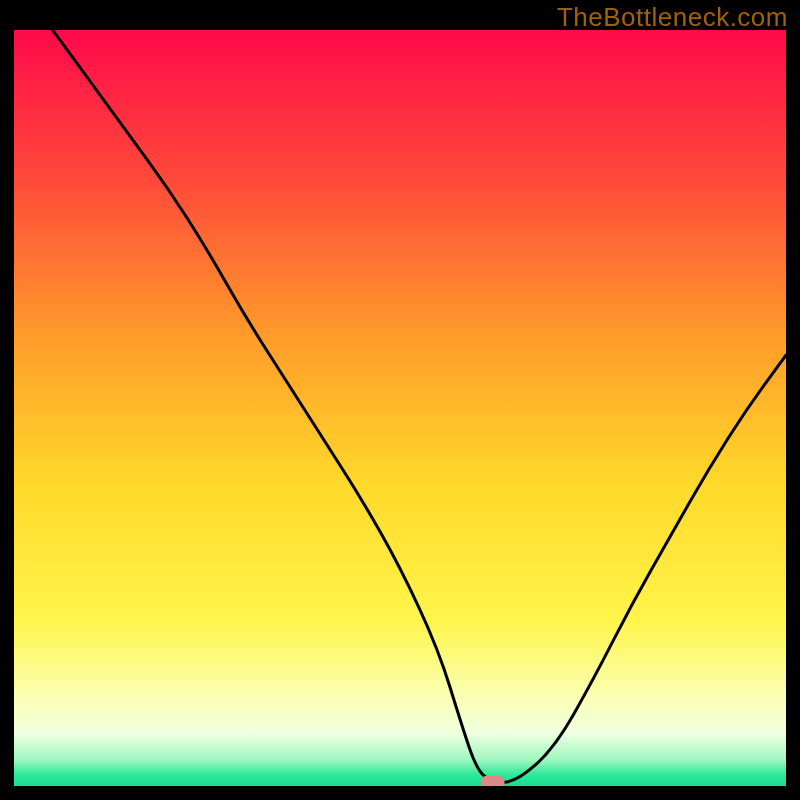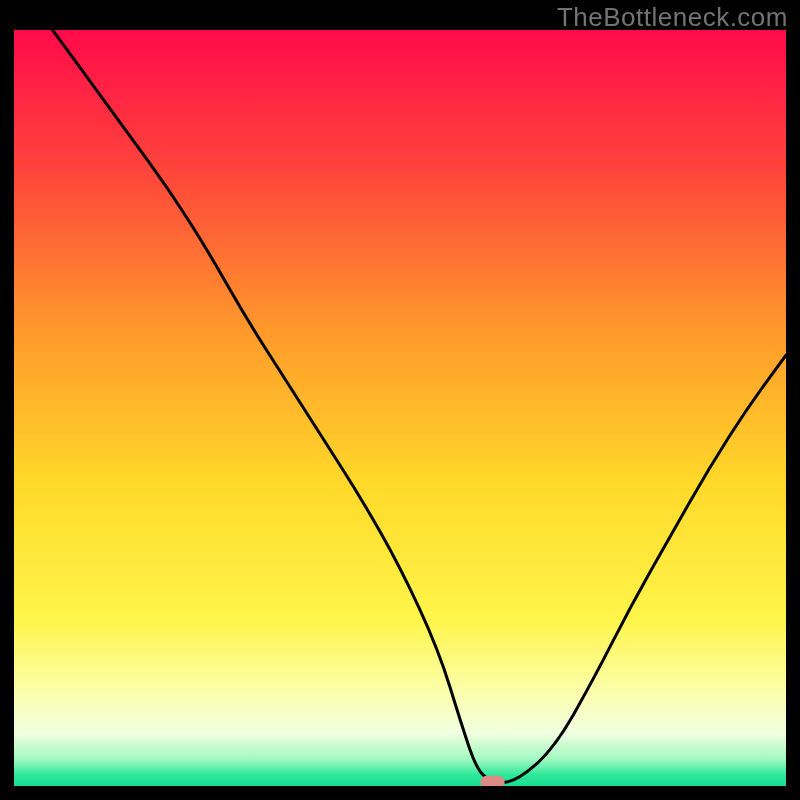--- a/index.html
+++ b/index.html
@@ -13,21 +13,21 @@
   }
   .container {
     position: relative;
     width: 800px;
     height: 800px;
   }
   .watermark {
     position: absolute;
     top: 2px;
     right: 12px;
-    color: #737373;
+    color: #a16207;
     font-size: 26px;
     font-weight: 400;
     letter-spacing: 0.5px;
     z-index: 10;
   }
   .plot-frame {
     position: absolute;
     left: 14px;
     top: 30px;
     width: 772px;

